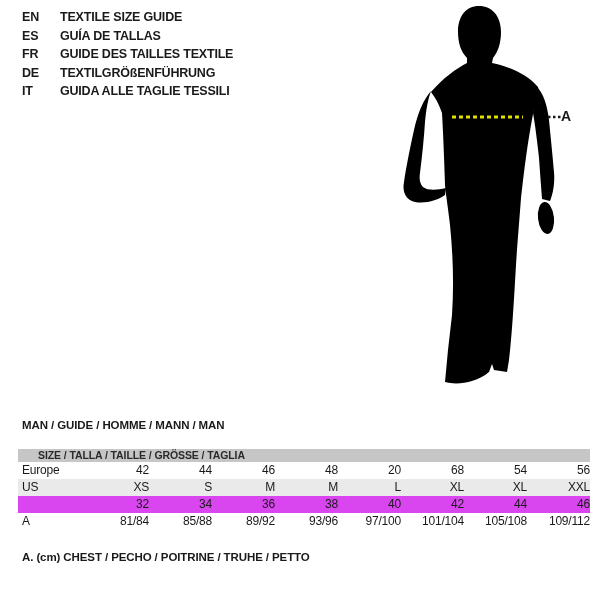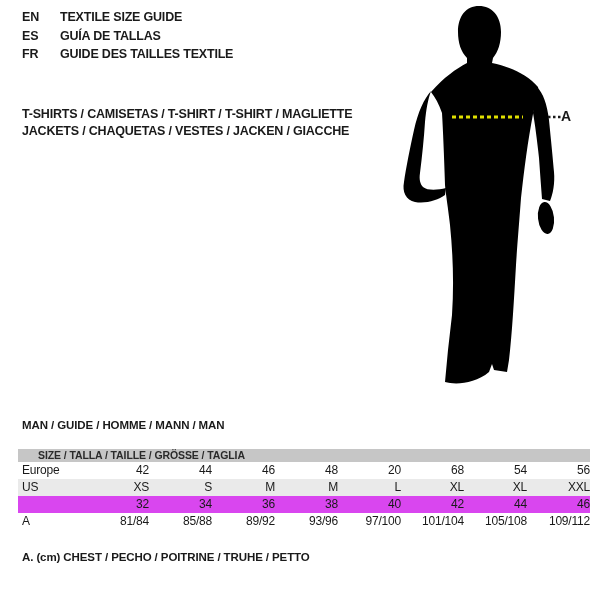--- a/index.html
+++ b/index.html
@@ -37,26 +37,28 @@
   <div class="lang-list">
     <div class="lang-row">
       <span class="lang-code">EN</span><span>TEXTILE SIZE GUIDE</span>
     </div>
     <div class="lang-row">
       <span class="lang-code">ES</span><span>GUÍA DE TALLAS</span>
     </div>
     <div class="lang-row">
       <span class="lang-code">FR</span><span>GUIDE DES TAILLES TEXTILE</span>
     </div>
+    <div class="lang-row">
+      <span class="lang-code">DE</span><span>TEXTILGRÖßENFÜHRUNG</span>
+    </div>
+    <div class="lang-row">
+      <span class="lang-code">IT</span><span>GUIDA ALLE TAGLIE TESSILI</span>
+    </div>
   </div>
 
-  <div class="category-lines">
-    <div class="category-line">T-SHIRTS / CAMISETAS / T-SHIRT / T-SHIRT / MAGLIETTE</div>
-    <div class="category-line">JACKETS / CHAQUETAS / VESTES / JACKEN / GIACCHE</div>
-  </div>
 
   <div class="figure-wrap">
     <svg width="170" height="392" viewBox="0 0 170 392">
 
       <path fill="#000" d="M79,6 C92,6 101,16 101,32 C101,43 98,52 93,58 L92,63
            C111,67 128,75 138,87 L139,93 C136,102 134,109 133,114
            C128,140 124,170 121,198 C119,225 117,248 116,265
            C114,300 112,335 109,360 L107,372 L94,370 L92,364 L89,372
            C75,384 55,385 45,382 L48,350 L52,315
            C54,285 53,255 50,225 C48,207 46,196 45,185

